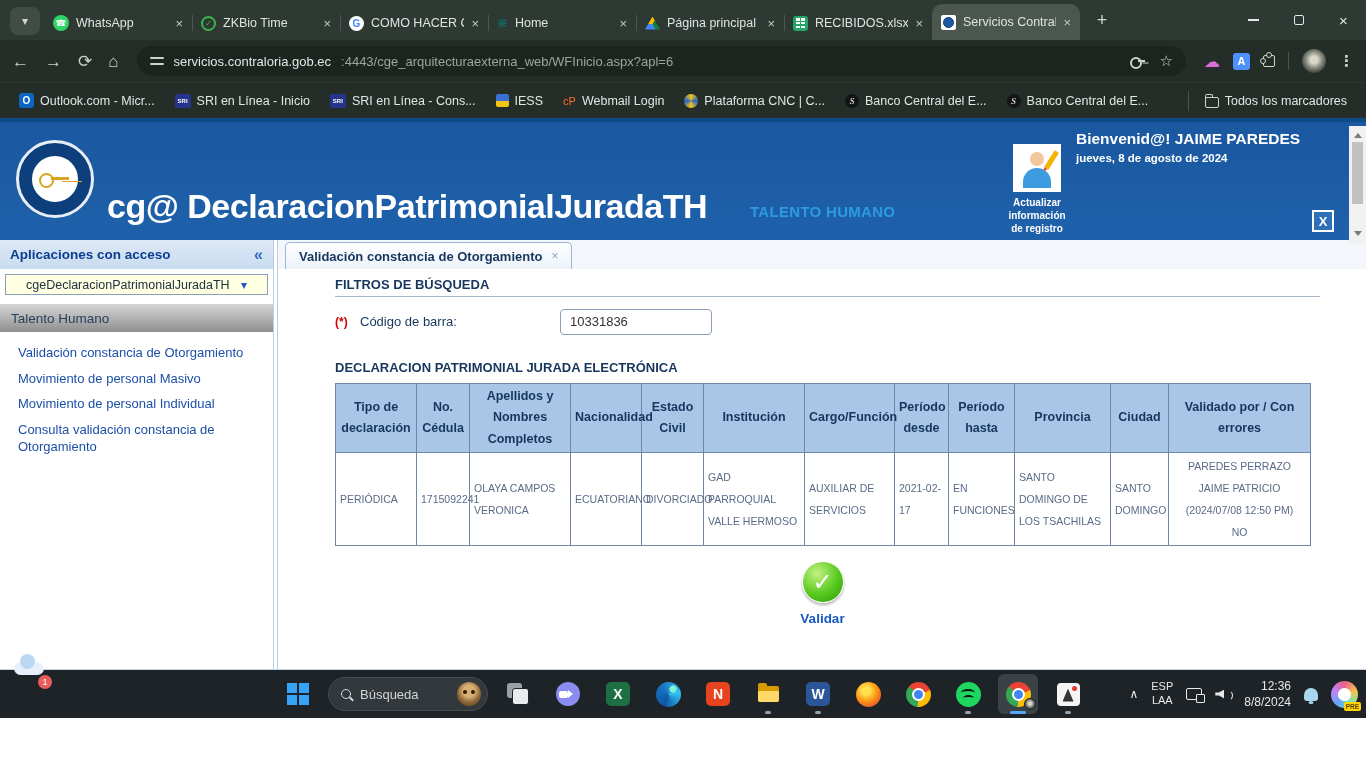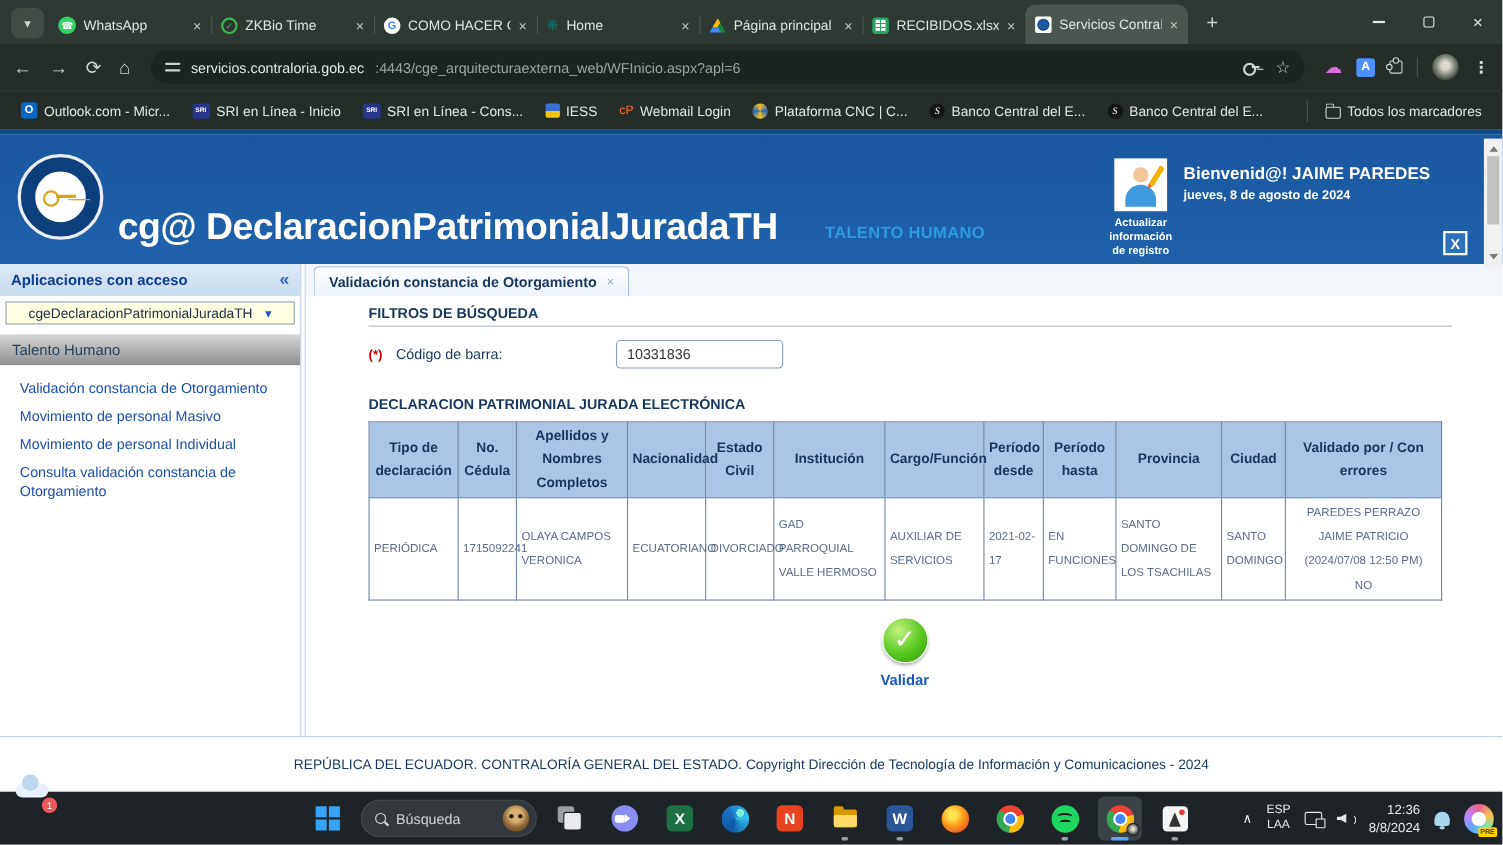--- a/index.html
+++ b/index.html
@@ -77,21 +77,21 @@
   .goldkey::after{content:"";position:absolute;left:12px;top:5px;width:18px;height:3px;background:#d9a520;box-shadow:10px 3px 0 -1px #d9a520,14px 3px 0 -1px #d9a520}
   .brand{position:absolute;left:107px;bottom:14px;font-size:34px;font-weight:bold;color:#fff;letter-spacing:-0.5px}
   .brand-sub{position:absolute;left:750px;bottom:20px;color:#2d9be0;font-weight:bold;font-size:15px;letter-spacing:.3px}
   .welcome-box{position:absolute;left:1008px;top:22px;width:58px;text-align:center}
   .avatar-box{width:48px;height:48px;background:#fff;margin:0 auto;position:relative;overflow:hidden}
   .p-head{position:absolute;left:17px;top:8px;width:14px;height:14px;border-radius:50%;background:#f2c69a}
   .p-body{position:absolute;left:10px;top:24px;width:28px;height:20px;border-radius:14px 14px 0 0;background:#3f9be0}
   .p-pencil{position:absolute;right:7px;top:6px;width:5px;height:20px;background:#f5b301;transform:rotate(32deg);border-radius:1px}
   .p-pencil::after{content:"";position:absolute;left:0;bottom:-4px;width:0;height:0;border-left:2.5px solid transparent;border-right:2.5px solid transparent;border-top:4px solid #e0532f}
   .update-label{color:#fff;font-size:10px;line-height:1.3;margin-top:4px;font-weight:bold}
-  .welcome-text{position:absolute;left:1076px;top:28px;color:#fff}
+  .welcome-text{position:absolute;left:1076px;top:8px;color:#fff}
   .welcome-title{font-size:15.5px;font-weight:bold}
   .welcome-date{font-size:11.5px;font-weight:bold;margin-top:4px}
   .header-close{position:absolute;left:1312px;top:88px;width:22px;height:22px;background:#2f71b8;border:2px solid #fff;color:#fff;font-weight:bold;font-size:13px;display:flex;align-items:center;justify-content:center}
   .hdr-scroll{position:absolute;right:0;top:4px;width:17px;height:118px;background:#f1f1f1;display:flex;flex-direction:column;align-items:center;padding:3px 0}
   .sb-up{width:0;height:0;border:4px solid transparent;border-bottom:5px solid #7a7a7a;margin-bottom:4px}
   .sb-dn{width:0;height:0;border:4px solid transparent;border-top:5px solid #7a7a7a;margin-top:auto;margin-bottom:1px}
   .sb-thumb{width:11px;height:62px;background:#c1c1c1}
 
   
   .mainrow{display:flex;height:430px;border-bottom:1px solid #c2d4e8}
@@ -449,23 +449,20 @@
         <div class="validar">
           <div class="validar-icon">
               <span>✓</span>
             </div>
           <div class="validar-label">Validar</div>
         </div>
       </div>
     </section>
   </div>
 
-  <div class="pfooter">
-    <span>REPÚBLICA DEL ECUADOR. CONTRALORÍA GENERAL DEL ESTADO. Copyright Dirección de Tecnología de Información y Comunicaciones - 2024</span>
-  </div>
 
   <div class="taskbar">
     <div class="weather">
       <span class="wcloud"></span>
       <span class="wbadge">1</span>
     </div>
     <div class="centergroup">
       <div class="tb-item">
           <span class="start"></span>
         </div>

